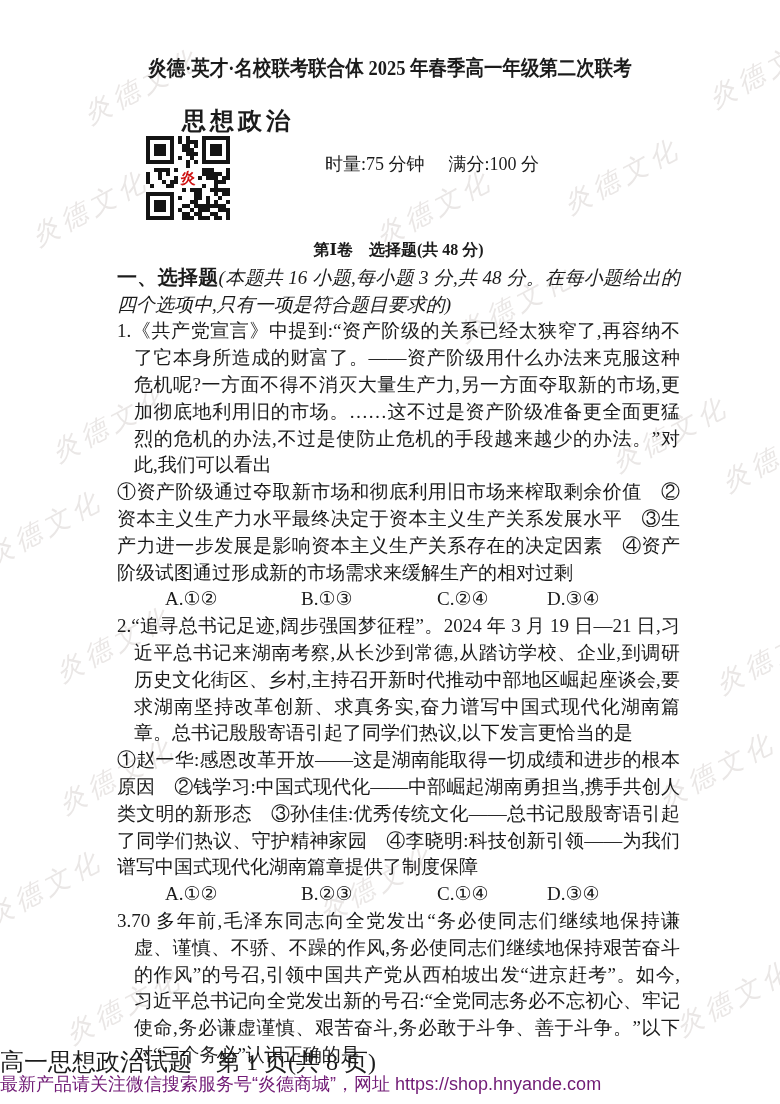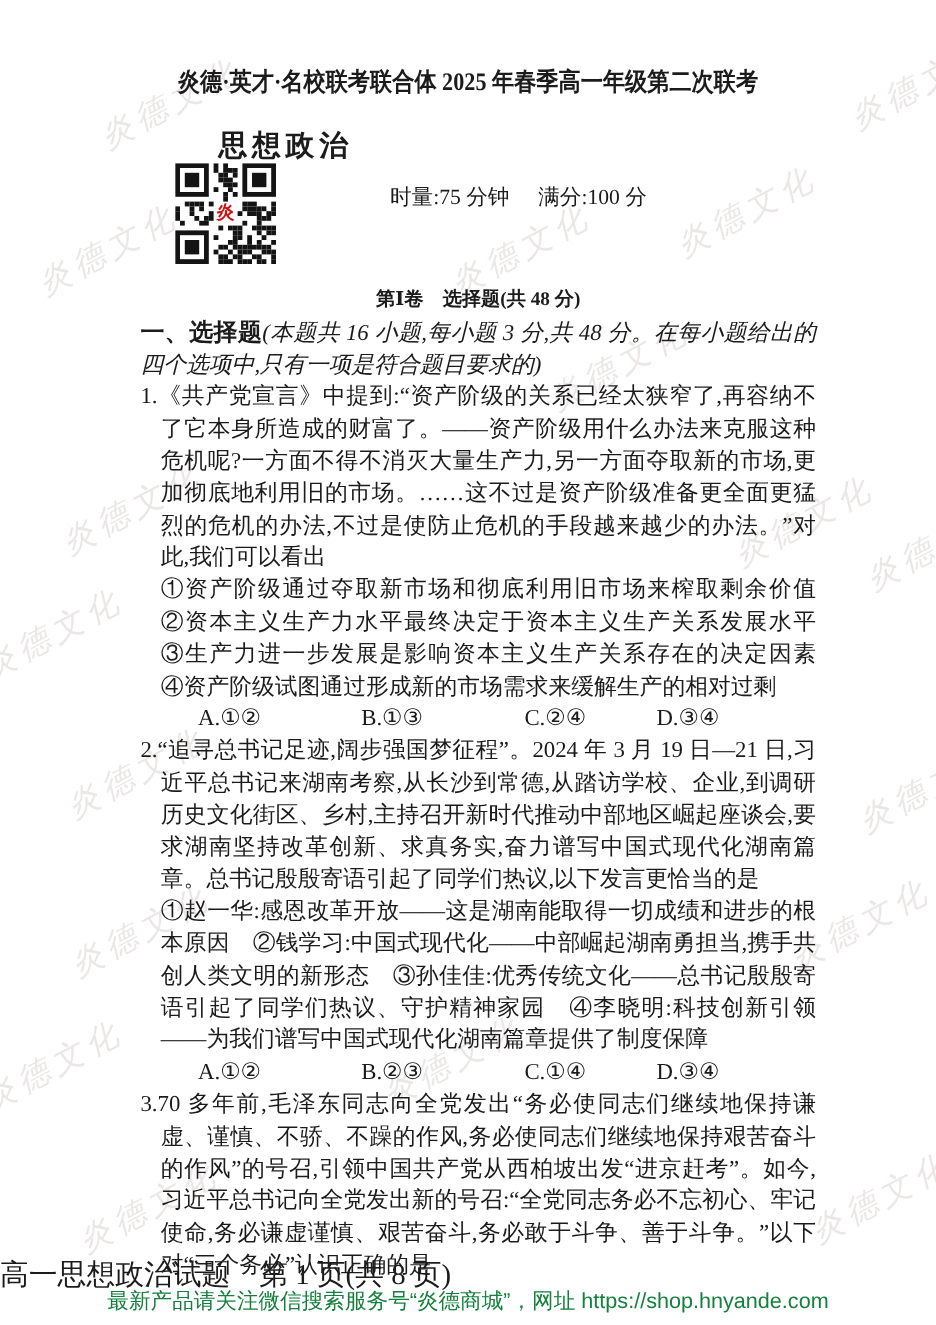--- a/index.html
+++ b/index.html
@@ -26,26 +26,26 @@
               font-family:"Liberation Sans","DejaVu Sans",sans-serif}
   .score-line .blank{display:inline-block;width:104px;height:20px;
                      border-bottom:1.5px solid #2a2a2a;vertical-align:-3px}
   
   .body-col{position:absolute;left:117px;top:237px;width:563px;font-size:19px;
             line-height:26.8px;text-align:justify}
   .sec-heading{text-align:center;font-weight:bold;font-size:16px}
   .intro .lbl{font-weight:bold;font-family:"Liberation Sans","DejaVu Sans",sans-serif;font-size:20px}
   .intro .txt{font-style:italic}
   .stem{padding-left:17px;text-indent:-17px}
-  .items{margin-left:17px}
+  .items{}
   .choices{margin-left:48px;display:grid;grid-template-columns:136px 136px 110px auto}
   
   .page-footer{position:absolute;top:1046px;left:0;width:100%;font-size:24px}
-  .bottom-notice{position:absolute;top:1072px;left:0;width:100%;text-align:center;
-                 font-size:18px;color:#15803d;
+  .bottom-notice{position:absolute;top:1072px;left:0;width:100%;text-align:left;
+                 font-size:18px;color:#701a75;
                  font-family:"Liberation Sans","DejaVu Sans",sans-serif}
 </style>
 </head>
 <body>
 
 <div class="sheet">
 
   <span class="wm" style="left:78px;top:68px">炎德文化</span>
   <span class="wm" style="left:558px;top:158px">炎德文化</span>
   <span class="wm" style="left:703px;top:52px">炎德文化</span>

